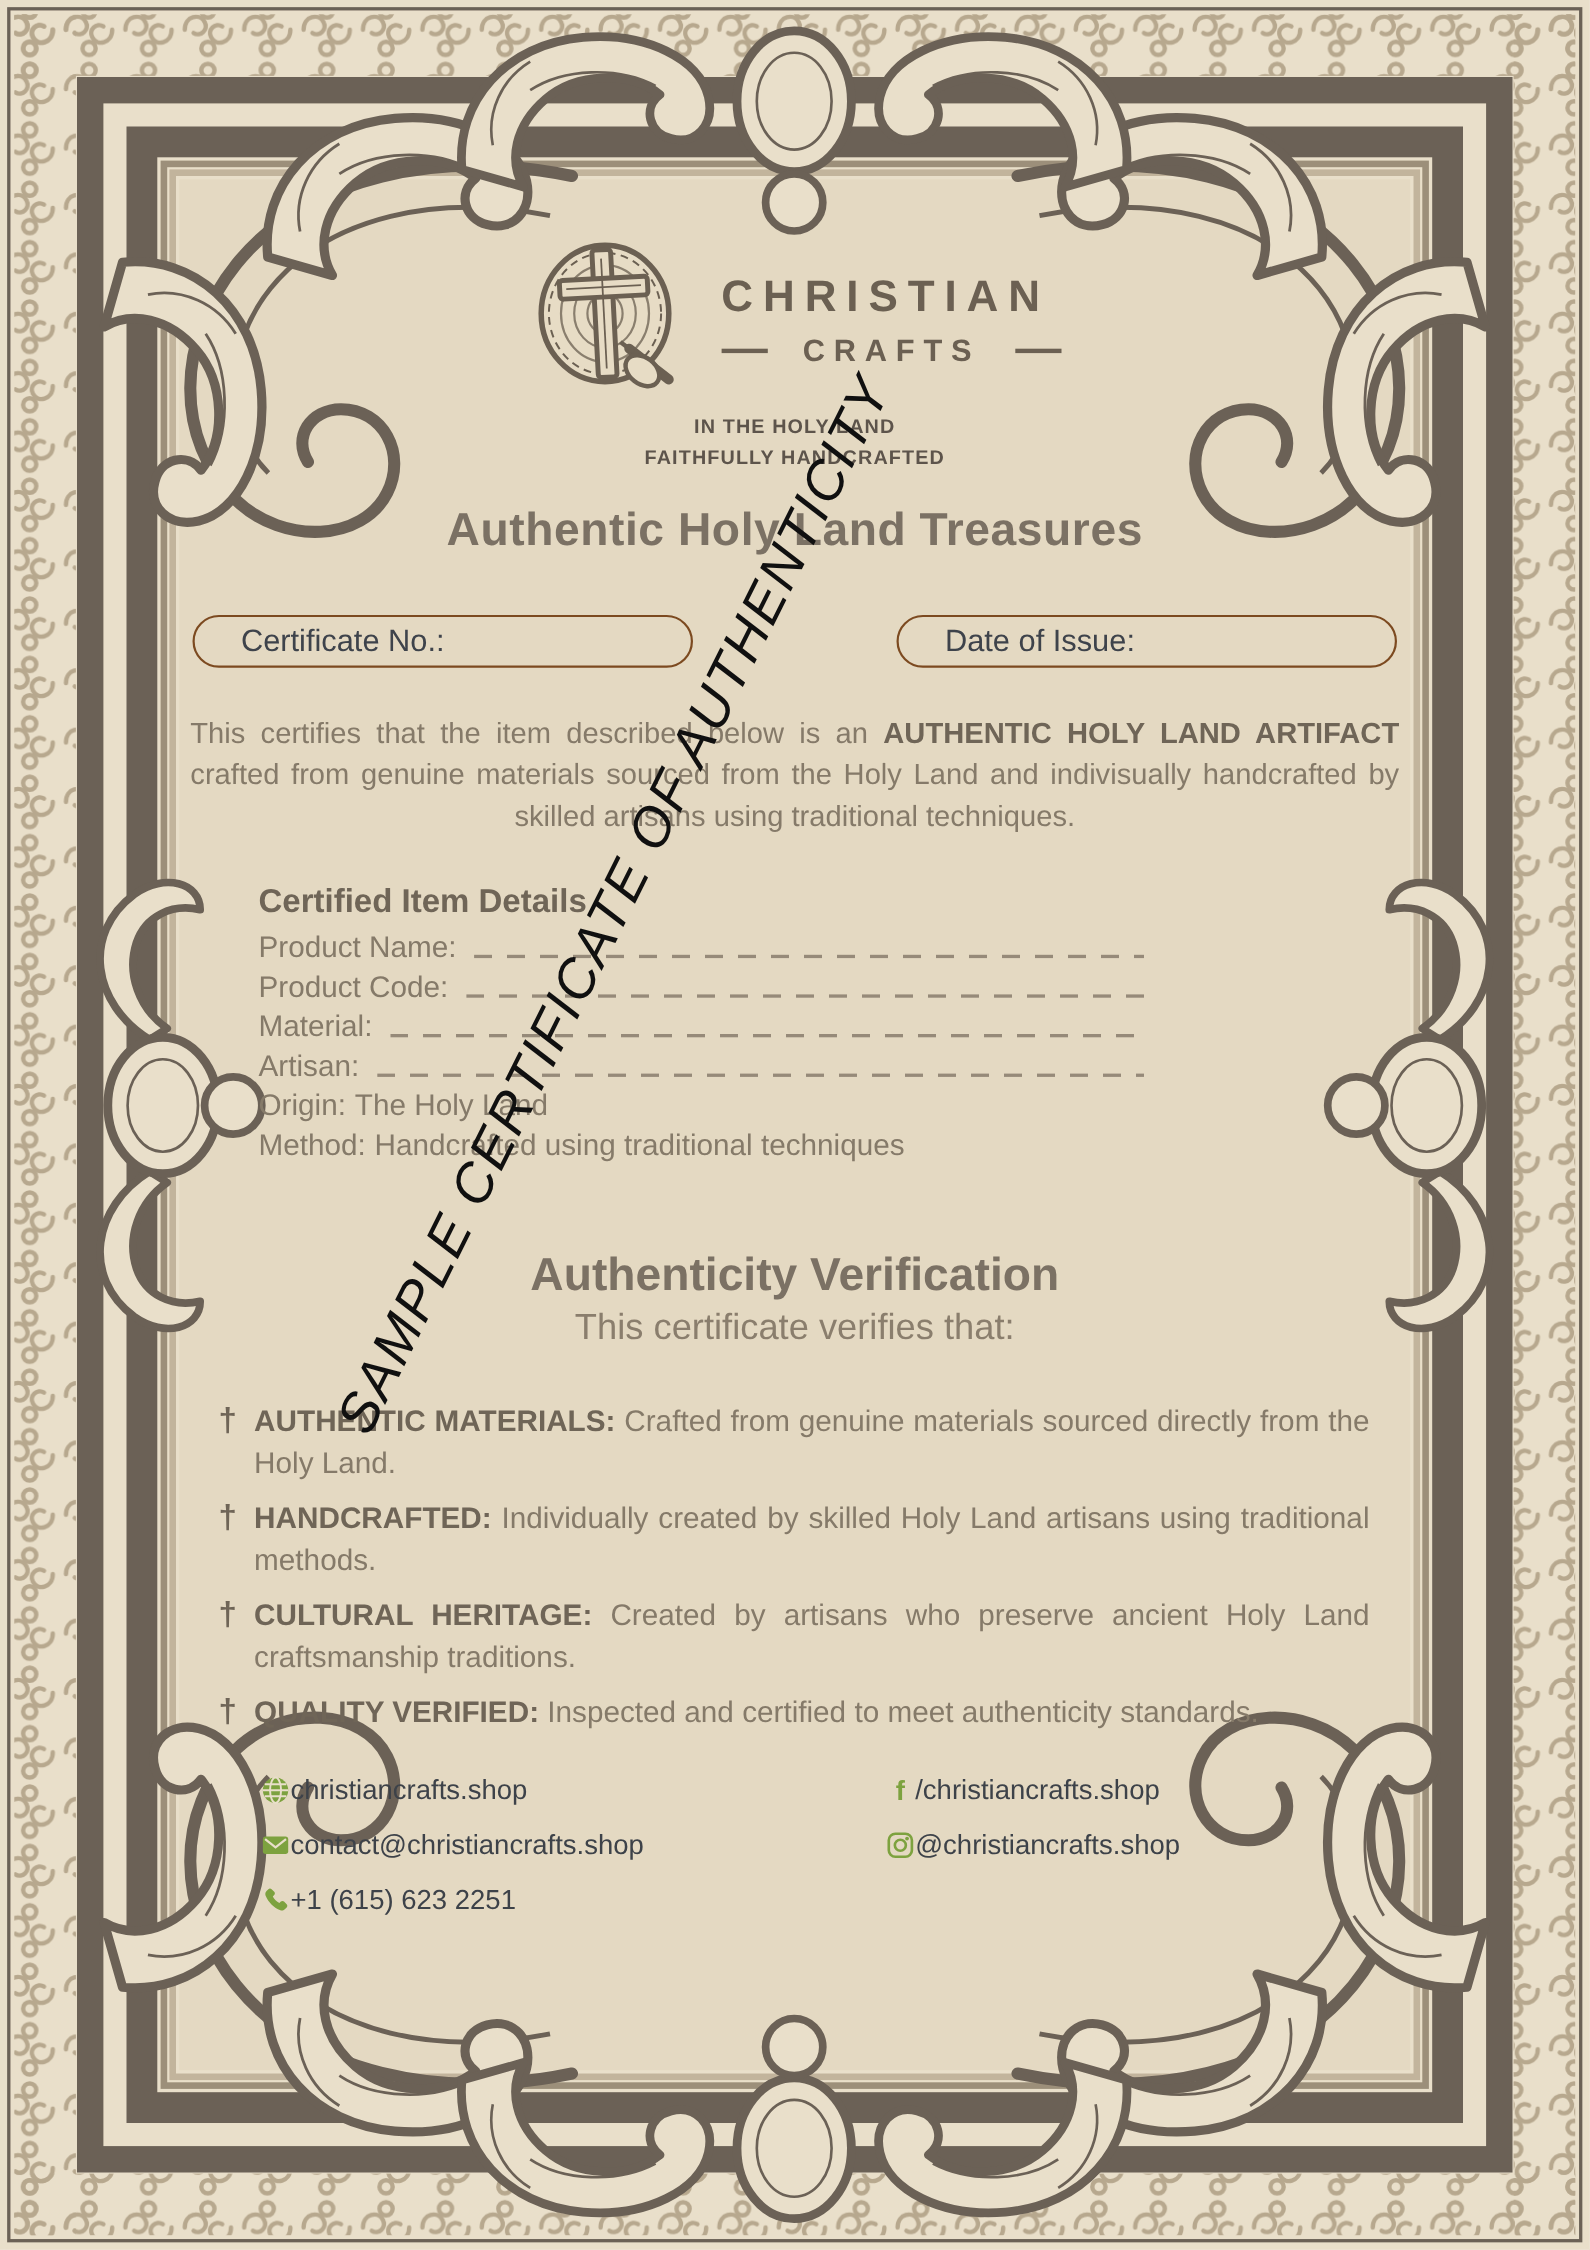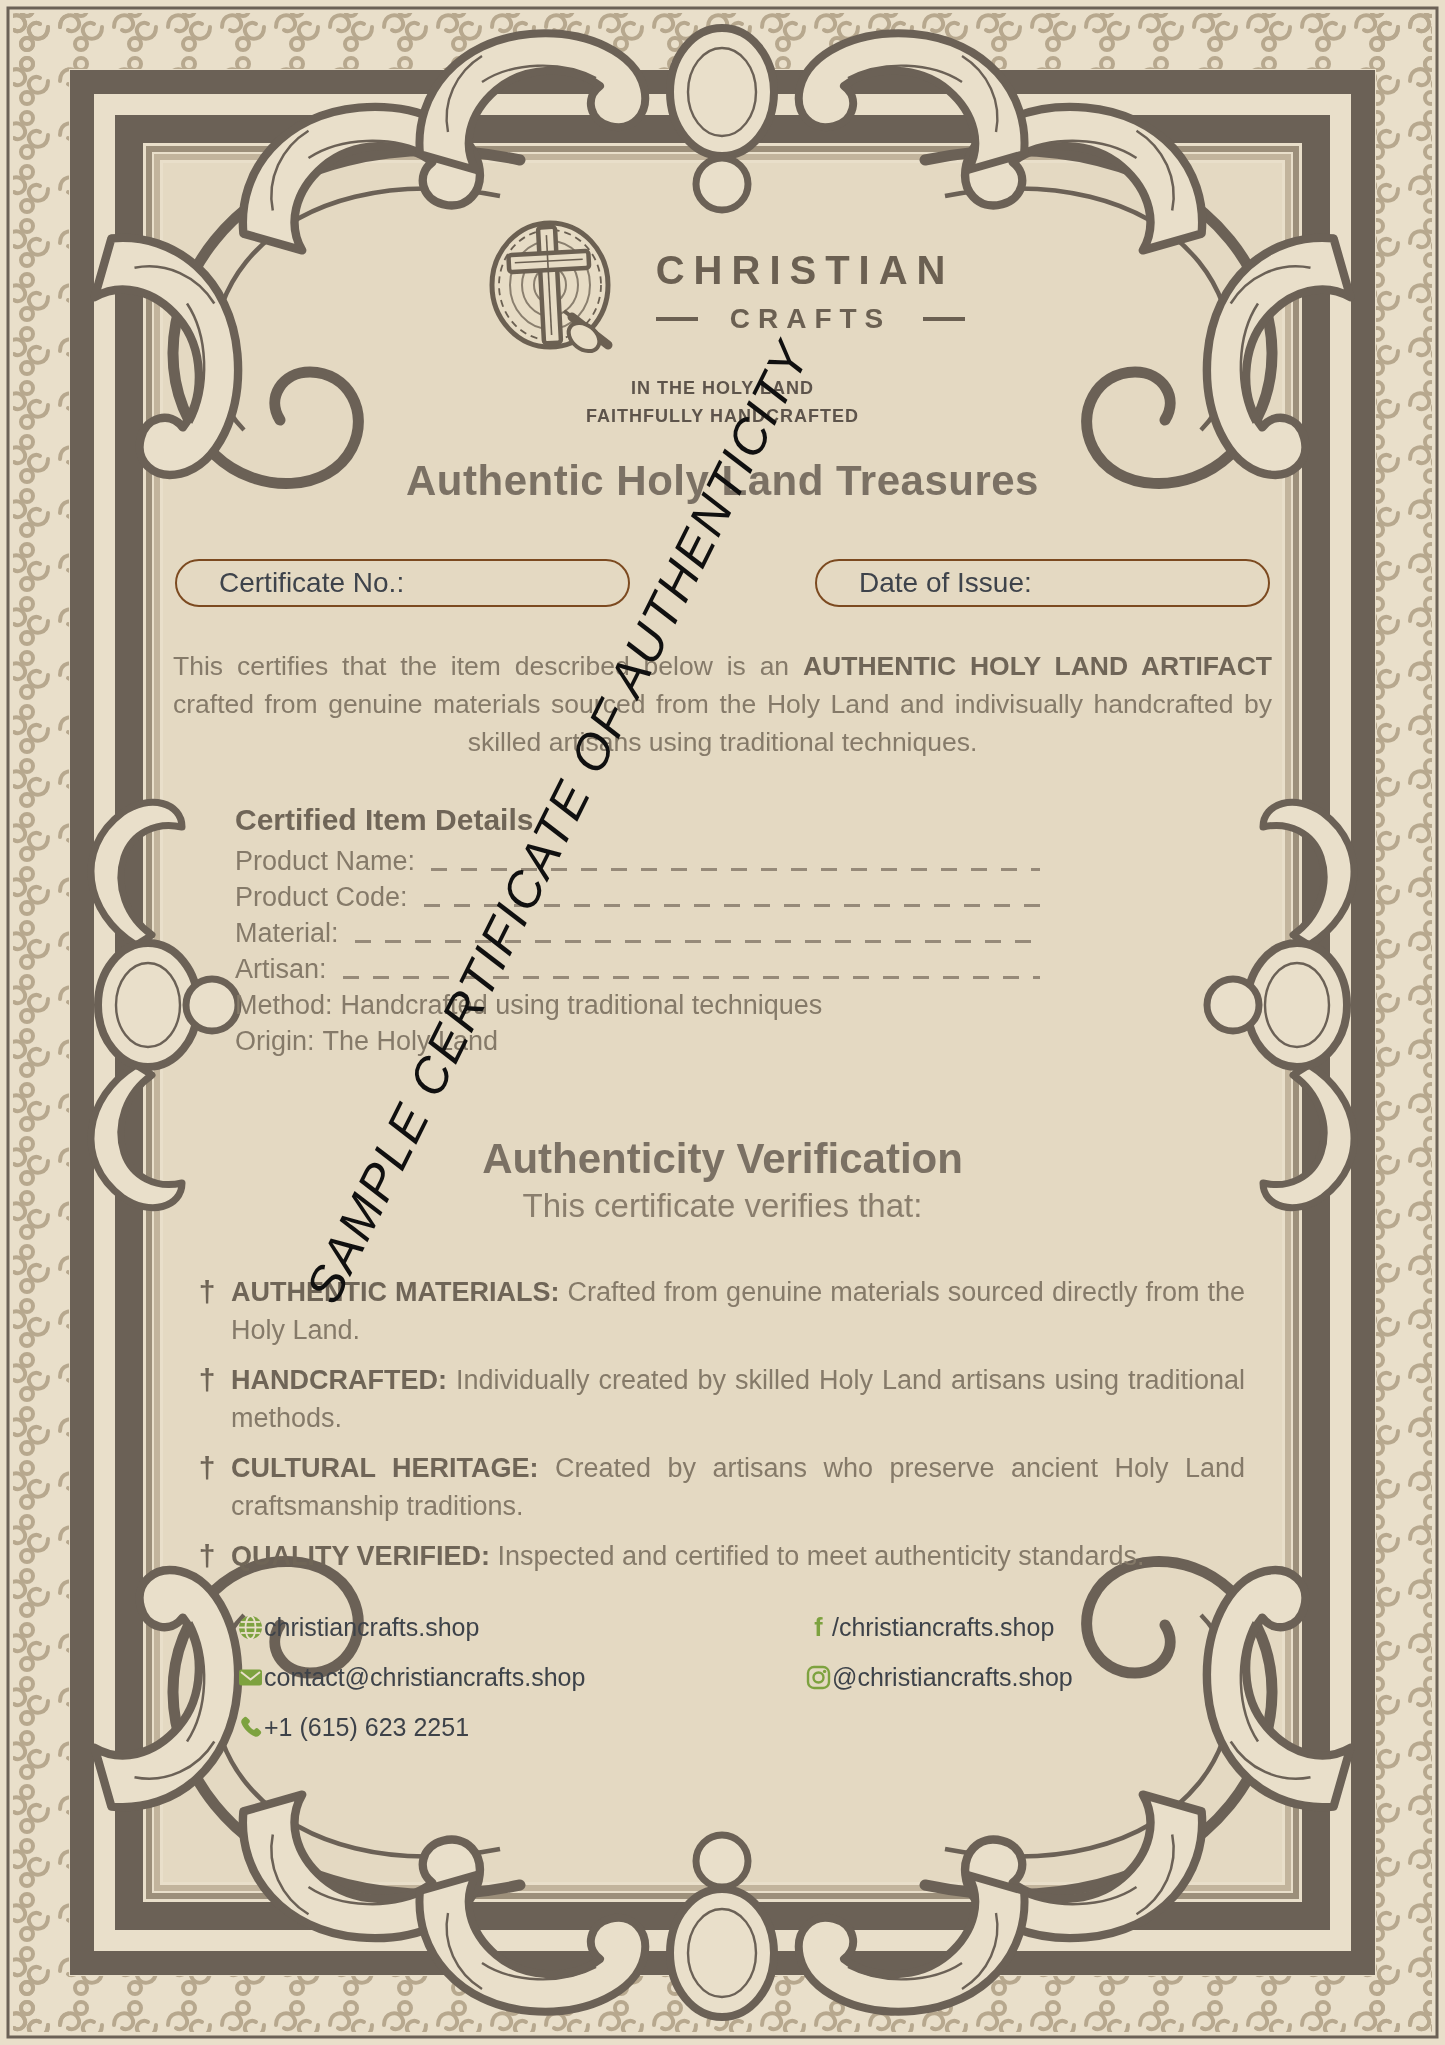--- a/index.html
+++ b/index.html
@@ -187,26 +187,26 @@
           </div>
           <div class="drow">
             <span>Material:</span>
             <span class="dashline"></span>
           </div>
           <div class="drow">
             <span>Artisan:</span>
             <span class="dashline"></span>
           </div>
           <div class="drow">
+            <span>Origin:</span>
+            <span class="dvalue">The Holy Land</span>
+          </div>
+          <div class="drow">
             <span>Method:</span>
             <span class="dvalue">Handcrafted using traditional techniques</span>
-          </div>
-          <div class="drow">
-            <span>Origin:</span>
-            <span class="dvalue">The Holy Land</span>
           </div>
         </div>
     </div>
 
     <h2 class="verif-title">Authenticity Verification</h2>
     <div class="verif-sub">This certificate verifies that:</div>
 
     <div class="vitems" id="verif-items">
         <div class="vitem">
           <span class="cross">†</span>

